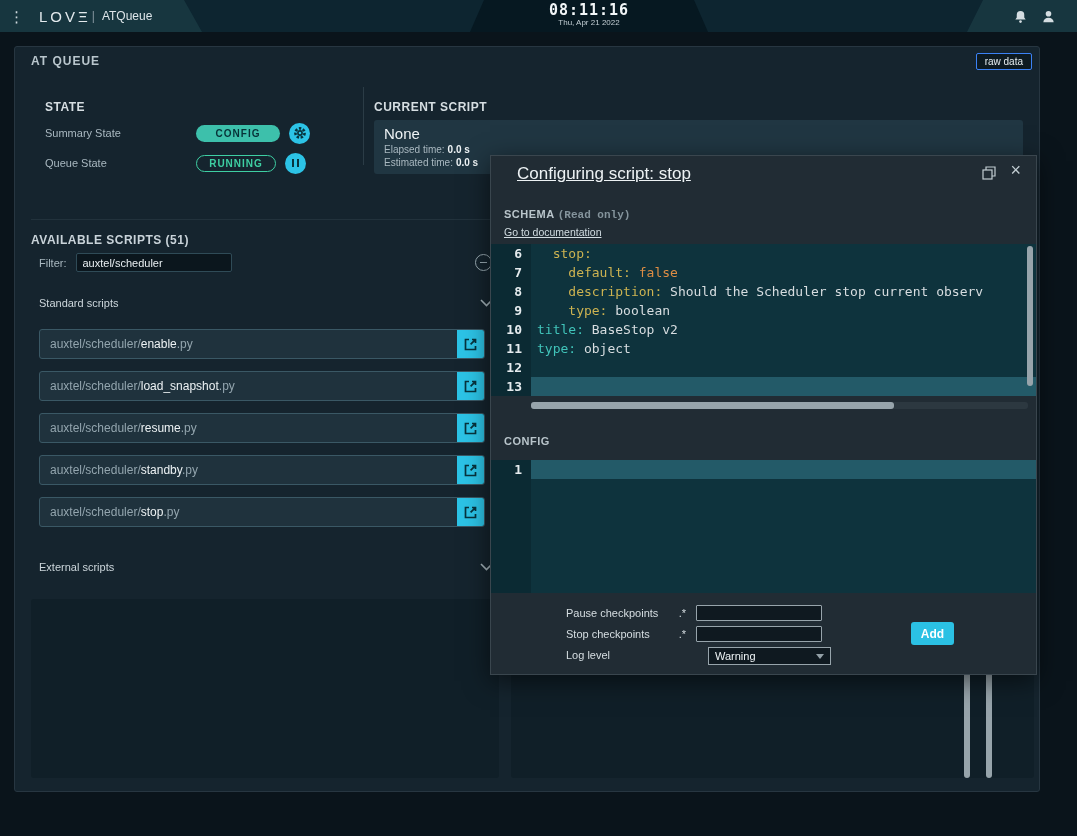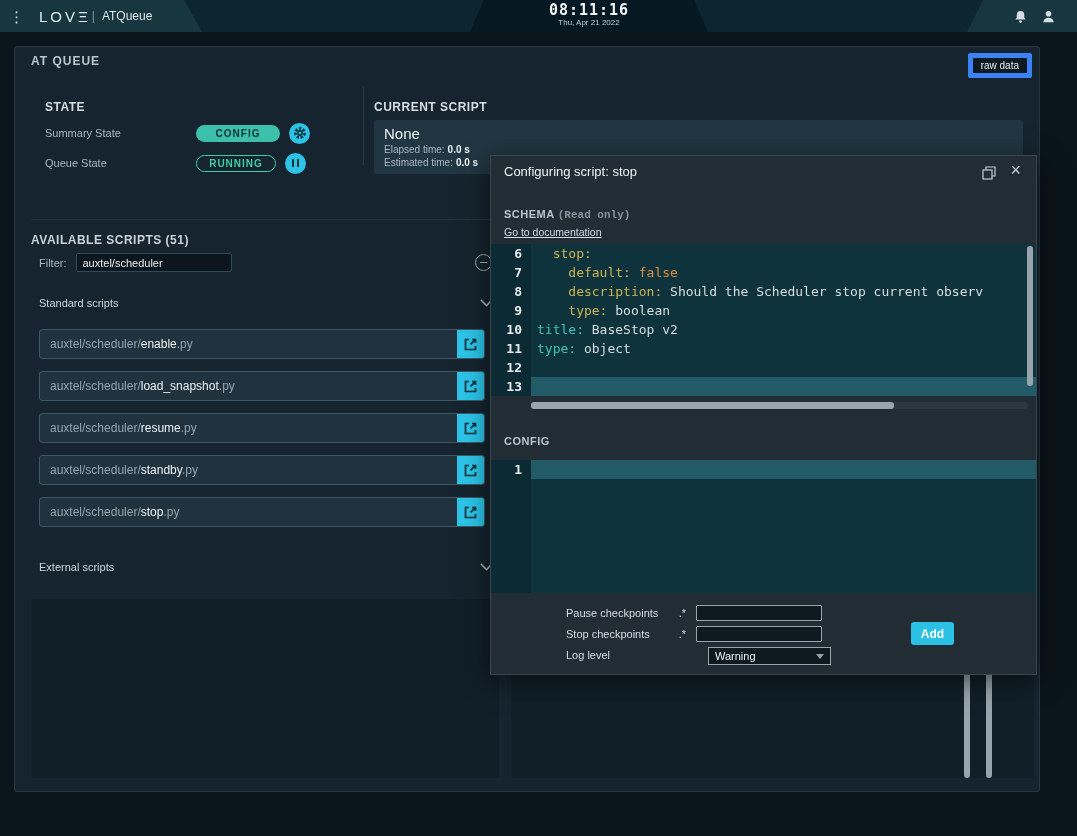--- a/index.html
+++ b/index.html
@@ -18,21 +18,21 @@
     clip-path:polygon(14px 0,224px 0,238px 100%,0 100%);text-align:center;}
   .clock-time{font-family:"DejaVu Sans Mono",monospace;font-weight:bold;font-size:15px;color:#f2f6f8;letter-spacing:1px;margin-top:1px;}
   .clock-date{font-size:8px;color:#c3ced4;margin-top:-1px;}
   .tb-right{position:absolute;right:0;top:0;height:32px;width:110px;background:#17363f;
     clip-path:polygon(16px 0,110px 0,110px 100%,0 100%);display:flex;align-items:center;justify-content:flex-end;gap:13px;padding-right:21px;}
   .tb-icon{display:inline-flex;cursor:pointer;}
 
   
   .queue-panel{position:absolute;left:14px;top:46px;width:1026px;height:746px;background:#15242e;border:1px solid #273641;border-radius:3px;}
   .panel-title{position:absolute;left:16px;top:7px;font-size:12px;font-weight:bold;letter-spacing:1px;color:#b9c6cd;}
-  .raw-data-btn{position:absolute;right:7px;top:6px;background:#0d1a21;border:5px solid #3b82f6;border-radius:2px;color:#e6edf0;font-size:10px;padding:2px 8px;cursor:pointer;font-family:inherit;}
+  .raw-data-btn{position:absolute;right:7px;top:6px;background:#0d1a21;border:1px solid #3b82f6;border-radius:2px;color:#e6edf0;font-size:10px;padding:2px 8px;cursor:pointer;font-family:inherit;}
   .sec-head{font-size:12px;font-weight:bold;letter-spacing:.5px;color:#d6dee2;margin-top:15px;}
   .state-sec{position:absolute;left:30px;top:38px;width:316px;}
   .state-row{display:flex;align-items:center;height:22px;margin-top:8px;}
   .state-row .row-label{flex:0 0 151px;font-size:11px;color:#a9b8c0;}
   .badge{display:inline-block;text-align:center;font-size:10px;font-weight:bold;letter-spacing:1px;border-radius:9px;}
   .badge-filled{width:84px;padding:3px 0;background:#3dc0ab;color:#073238;}
   .badge-outline{width:80px;padding:2px 0;border:1px solid #3ecfa3;color:#3ecfa3;background:transparent;}
   .circle-btn{width:21px;height:21px;border-radius:50%;background:#2cc3e6;border:none;margin-left:9px;display:flex;align-items:center;justify-content:center;cursor:pointer;padding:0;}
   .pause-glyph{display:flex;gap:2.5px;}
   .pause-glyph i{display:block;width:2.5px;height:8px;background:#07333d;}
@@ -59,21 +59,21 @@
   .launch-btn{position:absolute;right:0;top:0;bottom:0;width:27px;background:#2cc3e6;border:none;display:flex;align-items:center;justify-content:center;cursor:pointer;padding:0;}
   .bottom-panel{position:absolute;top:552px;height:179px;background:#101f28;border-radius:3px;}
   .bp-left{left:16px;width:468px;}
   .bp-right{left:496px;width:523px;}
   .bp-scroll{position:absolute;width:6px;height:107px;top:624px;background:#97a4ab;border-radius:3px;cursor:pointer;}
   .bp-scroll.s1{left:949px;}
   .bp-scroll.s2{left:971px;}
 
   
   .modal{position:absolute;left:490px;top:155px;width:547px;height:520px;background:#212c34;border:1px solid #3a464e;box-shadow:0 6px 24px rgba(0,0,0,.55);z-index:20;}
-  .modal-title{position:absolute;left:13px;top:8px;font-size:13px;color:#edf2f4;}
+  .modal-title{position:absolute;left:26px;top:8px;font-size:17px;color:#edf2f4;text-decoration:underline;}
   .modal-icon{position:absolute;cursor:pointer;color:#c2cdd2;}
   .modal-icon.popout{right:40px;top:10px;display:inline-flex;}
   .modal-icon.close{right:15px;top:4px;font-size:18px;line-height:1.2;}
   .schema-head{position:absolute;left:13px;top:52px;font-size:11px;}
   .schema-head b{color:#b9c5cb;letter-spacing:.5px;}
   .schema-head .note{color:#84949c;font-weight:bold;font-family:Liberation Mono, monospace;}
   .doc-link{position:absolute;left:13px;top:70px;font-size:10.5px;color:#d2dde2;text-decoration:underline;cursor:pointer;}
   .editor{position:absolute;left:0;background:#0e333d;overflow:hidden;font-family:"DejaVu Sans Mono",monospace;font-size:13px;line-height:19px;}
   .schema-editor{top:88px;width:545px;height:152px;}
   .config-editor{top:304px;width:545px;height:133px;}

